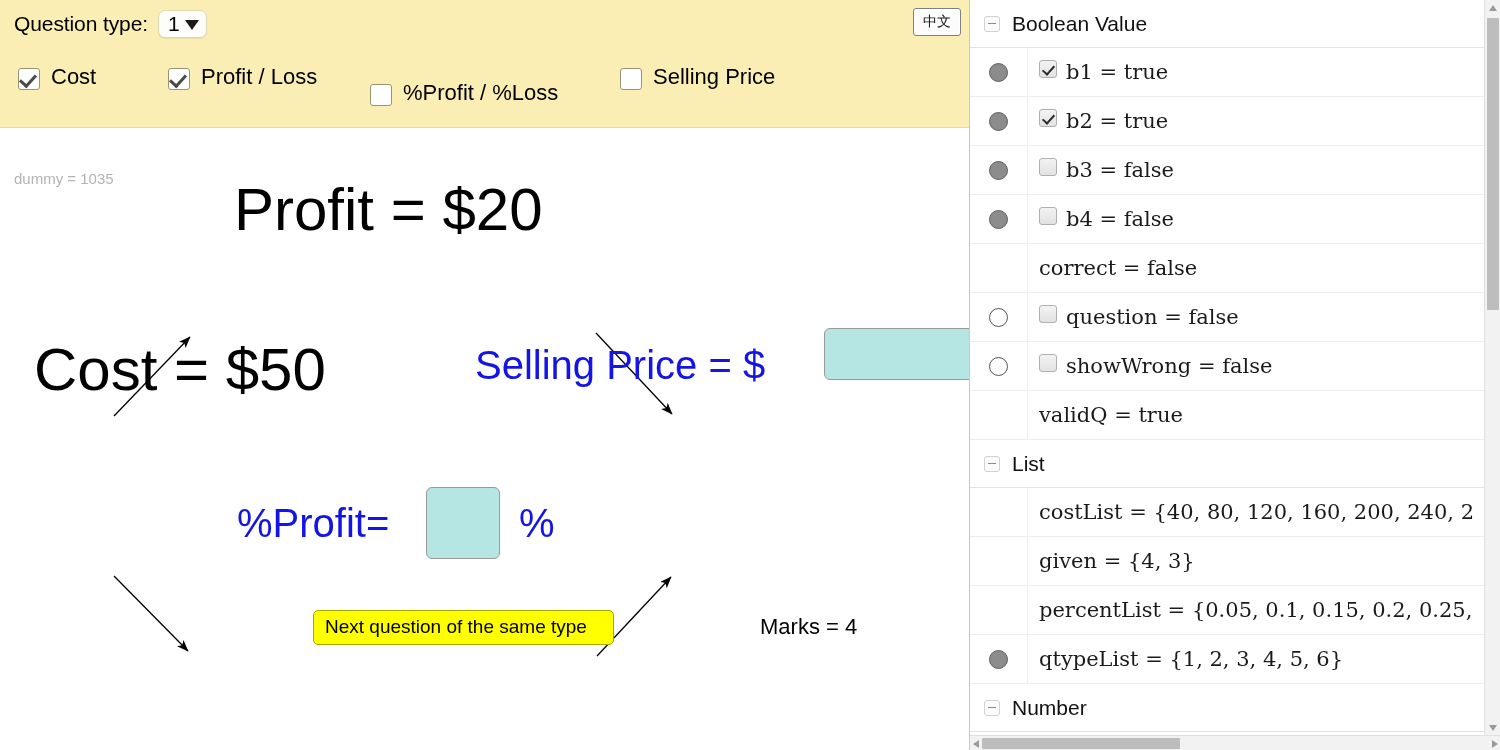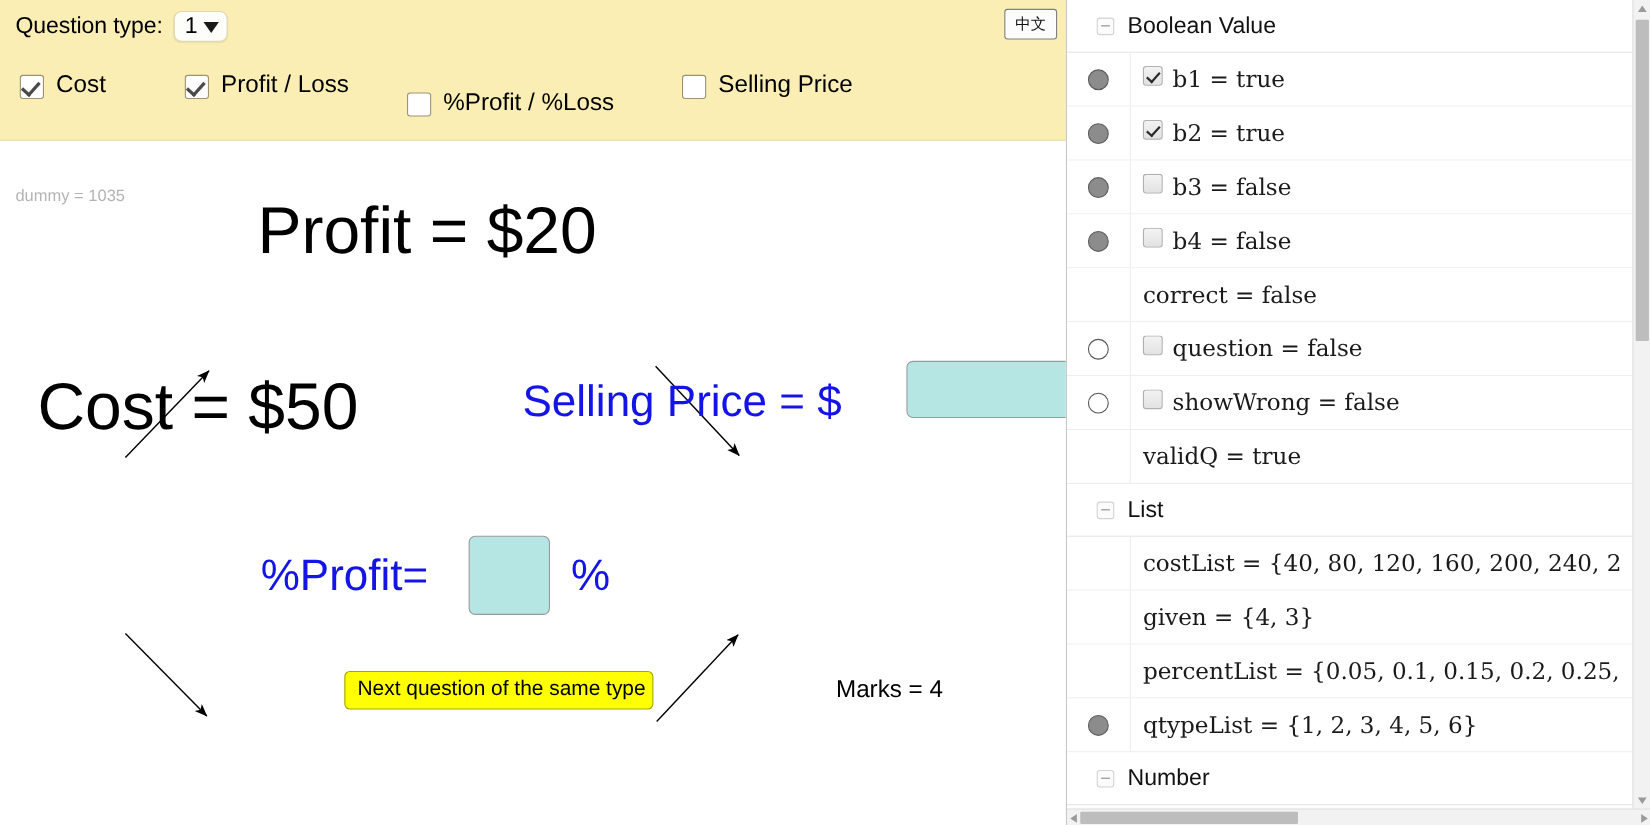--- a/index.html
+++ b/index.html
@@ -186,21 +186,21 @@
     cursor: text;
   }
 
   .next-btn {
     position: absolute;
     background: #ffff00;
     border: 1px solid #a6a600;
     border-radius: 5px;
     font-size: 19px;
     color: #000;
-    padding: 5px 6px 6px 11px;
+    padding: 5px 26px 6px 11px;
     cursor: pointer;
     white-space: nowrap;
     font-family: "Liberation Sans", sans-serif;
   }
 
   
   #right-pane {
     position: absolute;
     left: 969px; top: 0;
     width: 531px;
@@ -217,21 +217,21 @@
     width: 514px;
     height: 736px;
     overflow: hidden;
   }
 
   .grp-header {
     display: flex;
     align-items: center;
     gap: 12px;
     height: 48px;
-    padding-left: 27px;
+    padding-left: 14px;
     box-sizing: border-box;
     border-bottom: 1px solid #e3e3e3;
     background: #ffffff;
   }
   .minus-box {
     width: 14px; height: 14px;
     border: 1px solid #d2d2d2;
     border-radius: 3px;
     background: #fbfbfb;
     position: relative;

